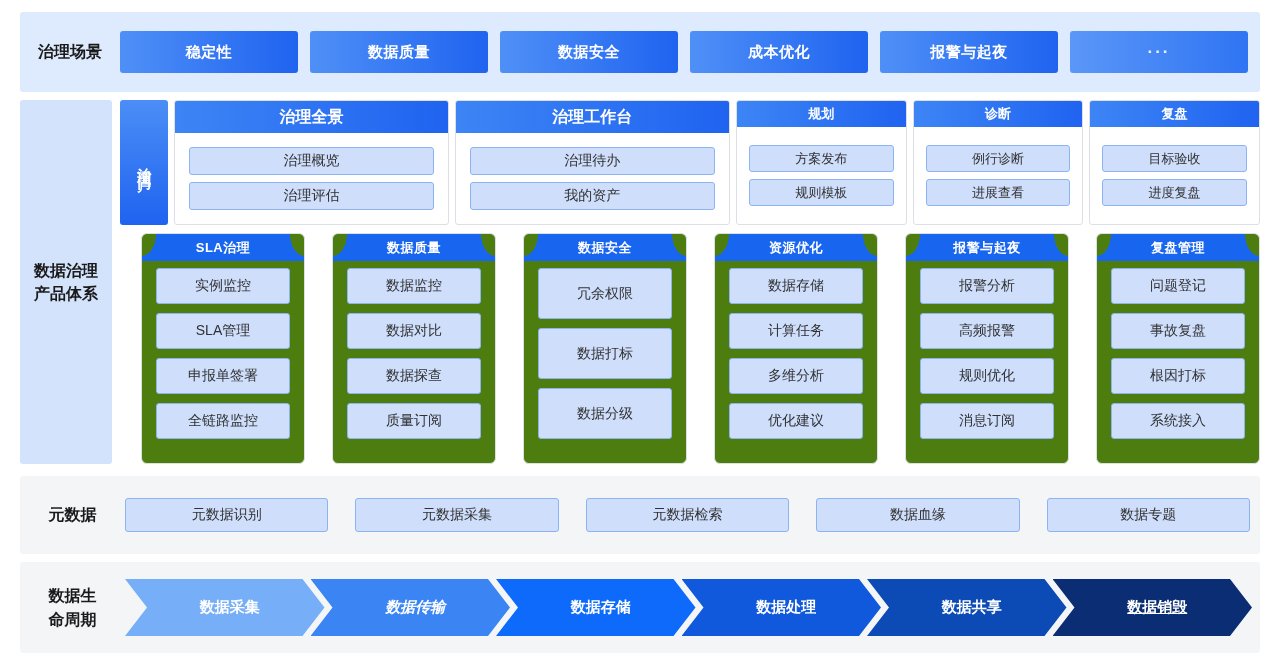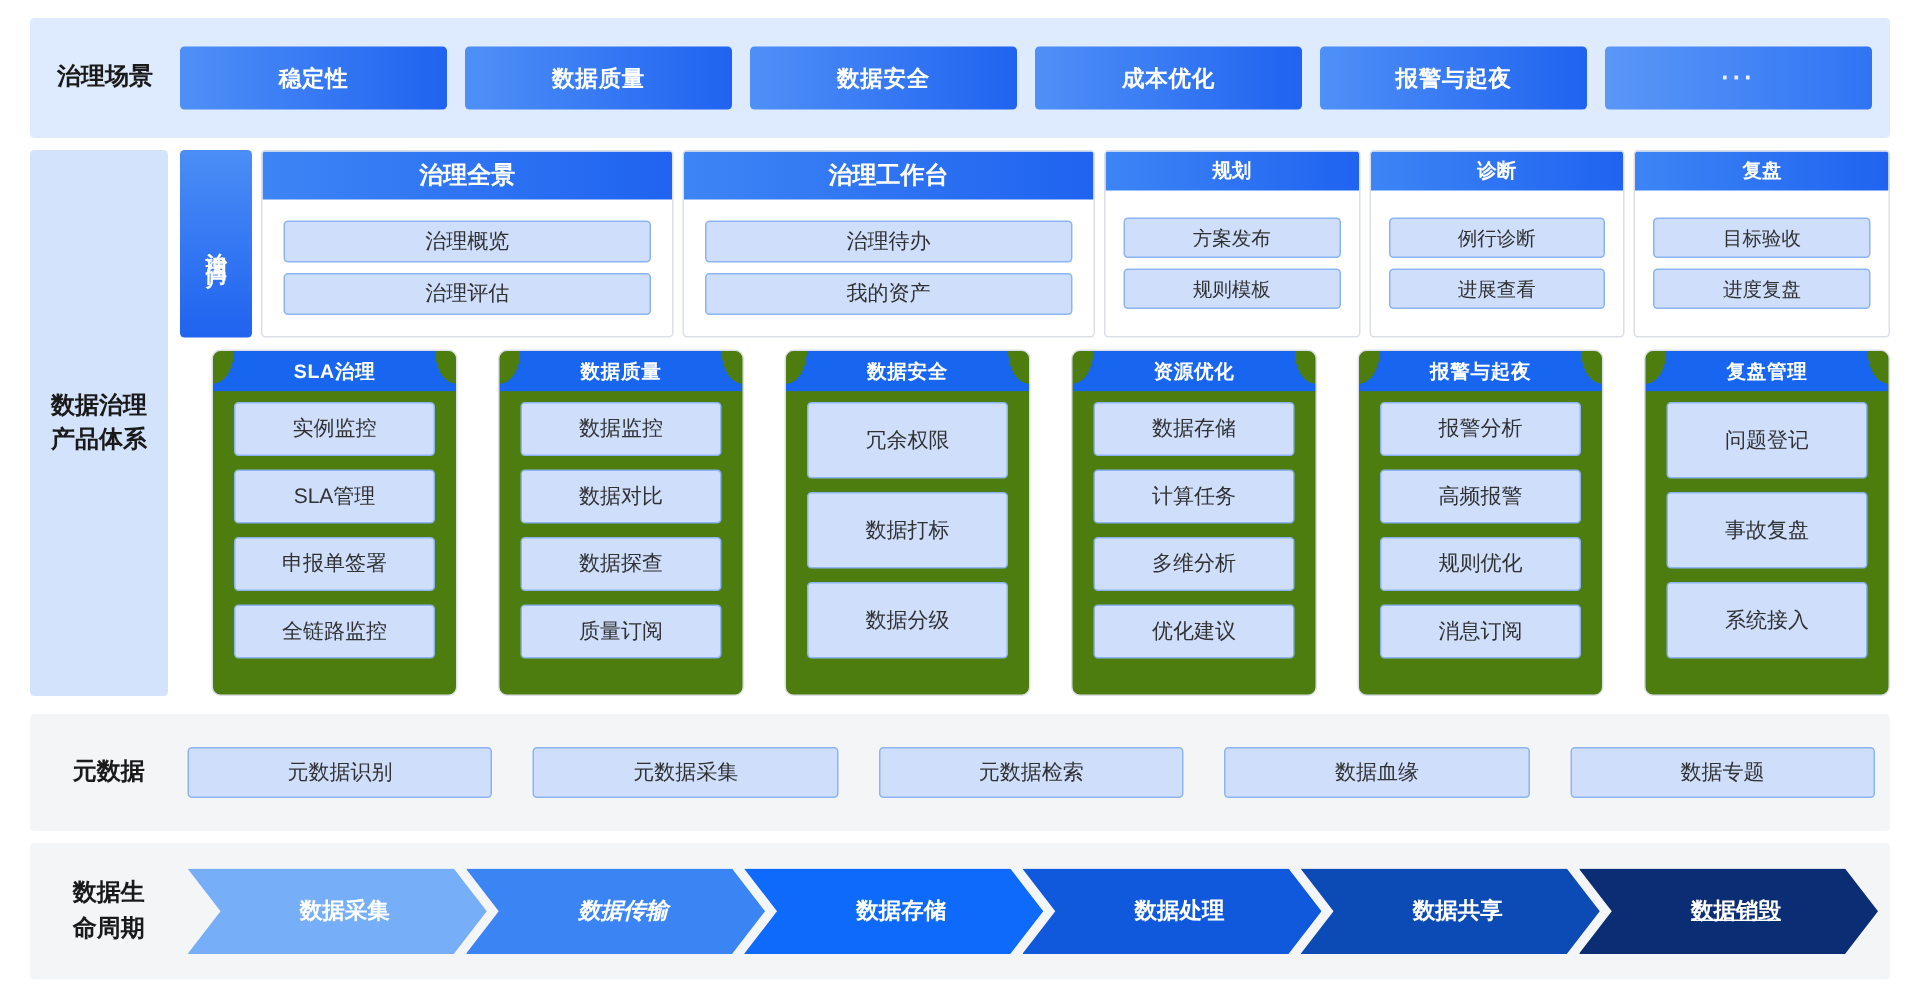--- a/index.html
+++ b/index.html
@@ -243,20 +243,21 @@
           <div class="chip">报警分析</div>
           <div class="chip">高频报警</div>
           <div class="chip">规则优化</div>
           <div class="chip">消息订阅</div>
         </div>
 
         <div class="mcard">
           <div class="ribbon">复盘管理</div>
           <div class="chip">问题登记</div>
           <div class="chip">事故复盘</div>
+          <div class="chip">根因打标</div>
           <div class="chip">系统接入</div>
         </div>
 
       </div>
     </div>
   </div>
 
   <div class="band" id="meta-band">
     <div class="row-label">
       <span>元数据</span>

